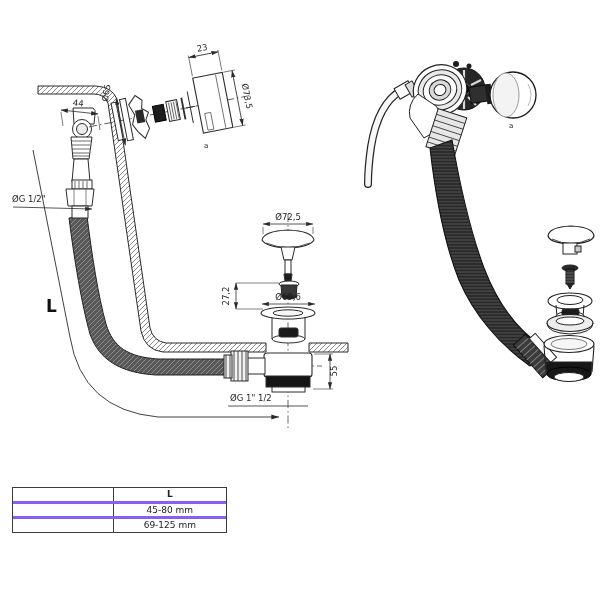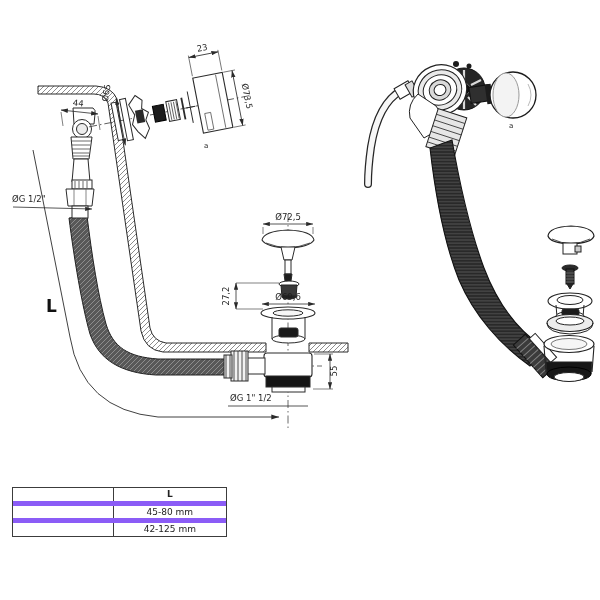--- a/index.html
+++ b/index.html
@@ -5,21 +5,21 @@
   html,body{margin:0;padding:0;background:#ffffff;}
   .stage{position:relative;width:600px;height:600px;background:#ffffff;overflow:hidden;
          font-family:"DejaVu Sans", sans-serif;}
   svg{position:absolute;left:0;top:0;}
   svg .t{font:8.5px "DejaVu Sans", sans-serif;fill:#1f1f1f;}
   svg .ts{font:7px "DejaVu Sans", sans-serif;fill:#1f1f1f;}
   svg .tb{font:bold 17px "DejaVu Sans", sans-serif;fill:#111;}
   .ltable{position:absolute;left:12px;top:487px;width:213px;border:1.4px solid #3c3c3c;
           font-size:9px;color:#222;}
   .ltable .row{display:flex;height:12.6px;line-height:12.6px;}
-  .ltable .row + .row{border-top:5px solid #8b5cf6;}
+  .ltable .row + .row{border-top:3px solid #8b5cf6;}
   .ltable .c1{width:47%;border-right:1px solid #3c3c3c;}
   .ltable .c2{width:53%;text-align:center;}
   .ltable .hdr .c2{font-weight:bold;}
 </style>
 </head>
 <body>
 
 <div class="stage">
 <svg width="600" height="600" viewBox="0 0 600 600">
   <defs>
@@ -247,16 +247,16 @@
   <div class="row hdr">
     <div class="c1"></div>
     <div class="c2">L</div>
   </div>
   <div class="row">
     <div class="c1"></div>
     <div class="c2">45-80 mm</div>
   </div>
   <div class="row">
     <div class="c1"></div>
-    <div class="c2">42-125 mm</div>
+    <div class="c2">69-125 mm</div>
   </div>
 </div>
 </div>
 
 </body></html>

